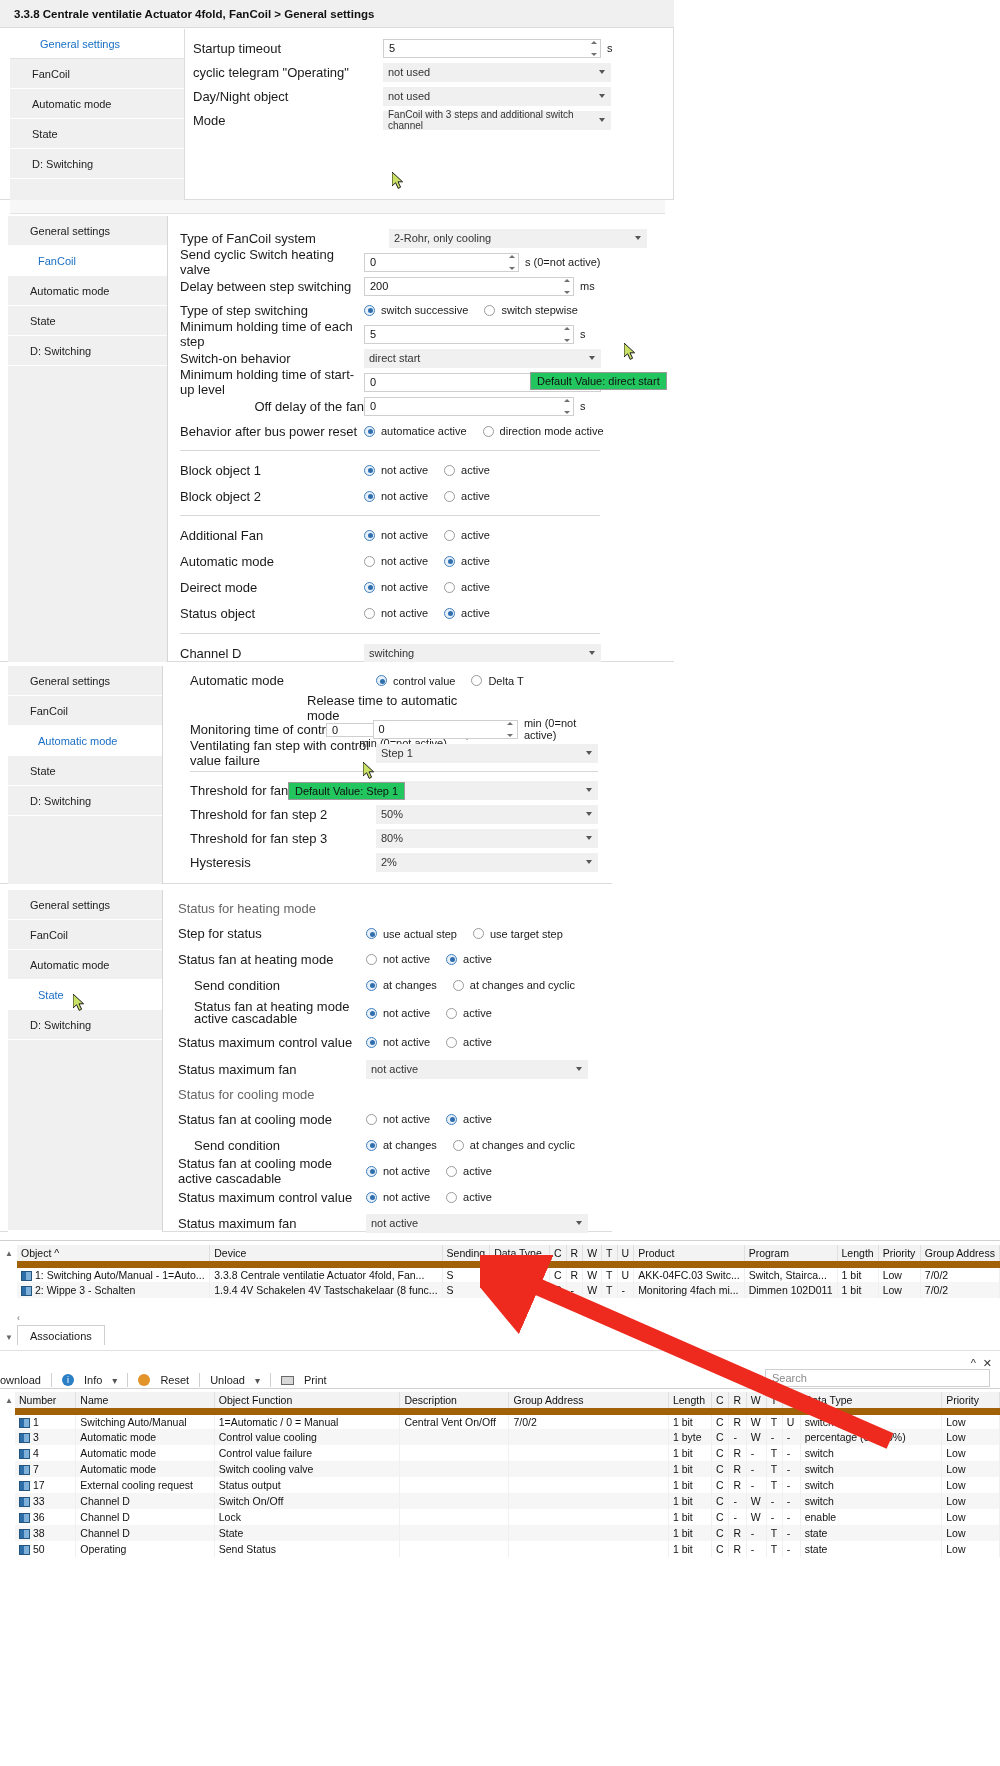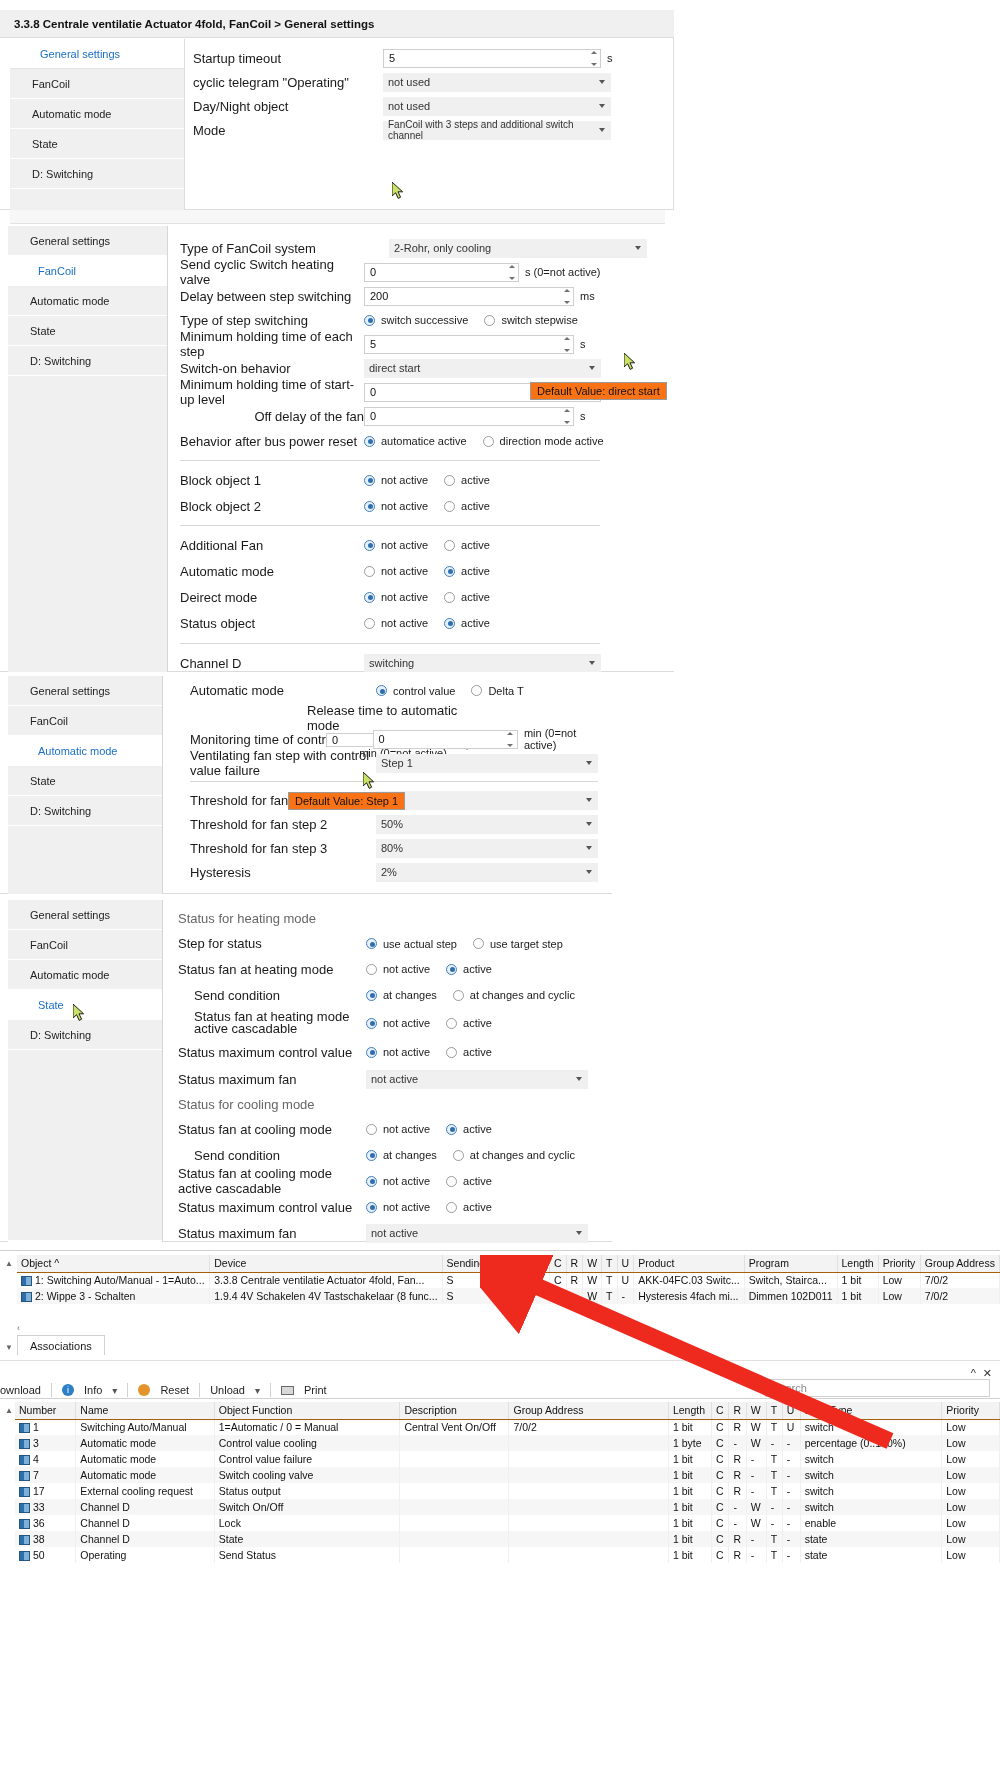--- a/index.html
+++ b/index.html
@@ -8,21 +8,21 @@
     width: 1000px; height: 1766px;
     background: #ffffff;
     font-family: "Liberation Sans", sans-serif;
     font-size: 11px;
     color: #1a1a1a;
     overflow: hidden;
   }
   .page { position: relative; width: 1000px; height: 1766px; background:#fff; }
 
   
-  .panel { position: absolute; background:#fff;margin-top:10px; }
+  .panel { position: absolute; background:#fff; }
 
   .breadcrumb {
     position:absolute; left:0; top:0; width:674px; height:28px;
     background:#f0f0f0; border-bottom:1px solid #dcdcdc;
     display:flex; align-items:center; padding-left:14px;
     font-size:11.5px; font-weight:bold; color:#111;
   }
 
   .navlist { background:#fff; }
   .navitem {
@@ -66,30 +66,30 @@
   .radio { width:11px; height:11px; border-radius:50%; border:1px solid #9a9a9a; background:#fff; position:relative; flex:none; }
   .radio.on { border-color:#3f7fbf; background:#e8f0fa; }
   .radio.on::after {
     content:""; position:absolute; left:2.5px; top:2.5px; width:5px; height:5px;
     border-radius:50%; background:#2f6fae;
   }
   .rlabel { font-size:11px; margin-right:10px; }
   .hr { height:1px; background:#d8d8d8; }
 
   .tooltip {
-    position:absolute; background:#f97316; border:1px solid #9b9b9b;
+    position:absolute; background:#22c55e; border:1px solid #9b9b9b;
     font-size:11px; color:#111; padding:2px 6px; z-index:50; white-space:nowrap;
   }
 
   .cursor { position:absolute; width:14px; height:18px; z-index:60; }
 
   
   .tbl { width:100%; border-collapse:collapse; font-size:10.5px; }
   .tbl th {
-    background:#f3f3f3; border-right:1px solid #e0e0e0; border-bottom:1px solid #a16207;
+    background:#f3f3f3; border-right:1px solid #e0e0e0; border-bottom:7px solid #a16207;
     font-weight:normal; text-align:left; padding:2px 4px; color:#111; height:17px;
     white-space:nowrap; overflow:hidden;
   }
   .tbl td {
     border-right:1px solid #f0f0f0; padding:1px 4px; height:16px;
     white-space:nowrap; overflow:hidden; color:#111;
   }
   .tbl tr.alt td { background:#f6f6f6; }
 
   .toolbar {
@@ -672,21 +672,21 @@
         <tr class="alt">
           <td><span class="objicon"></span><span>2: Wippe 3 - Schalten</span></td>
           <td>1.9.4 4V Schakelen 4V Tastschakelaar (8 func...</td>
           <td>S</td>
           <td>switch</td>
           <td>C</td>
           <td>-</td>
           <td>W</td>
           <td>T</td>
           <td>-</td>
-          <td>Hysteresis 4fach mi...</td>
+          <td>Monitoring 4fach mi...</td>
           <td>Dimmen 102D011</td>
           <td>1 bit</td>
           <td>Low</td>
           <td>7/0/2</td>
         </tr>
       </tbody>
     </table>
 
     <div style="position:absolute; left:17px; top:72px; font-size:9px; color:#666;">‹</div>
 

